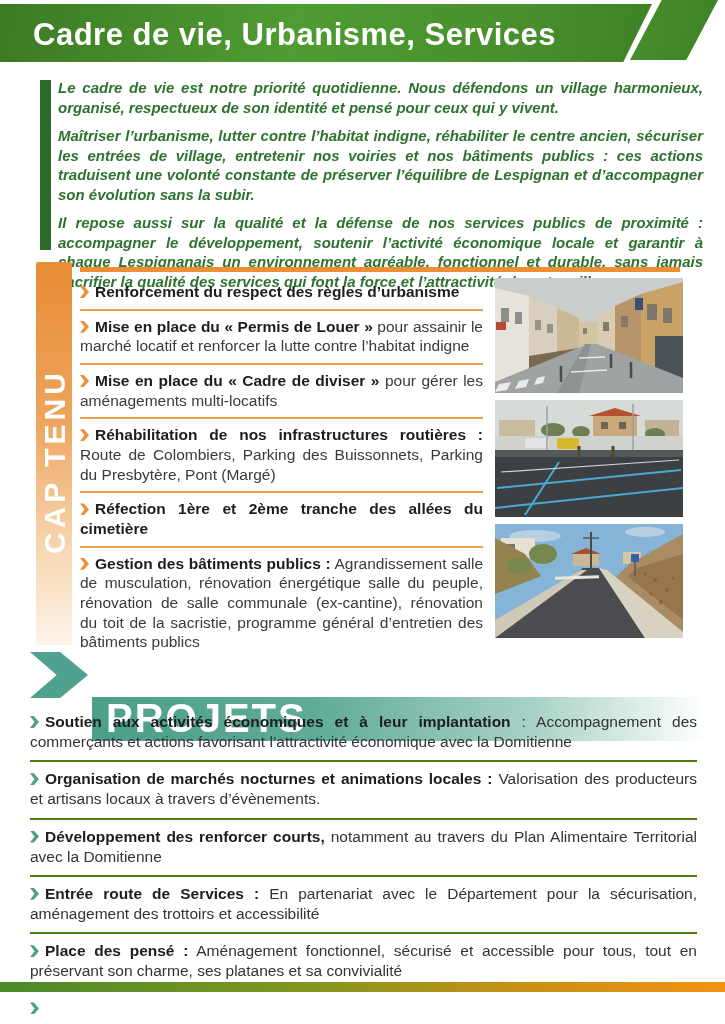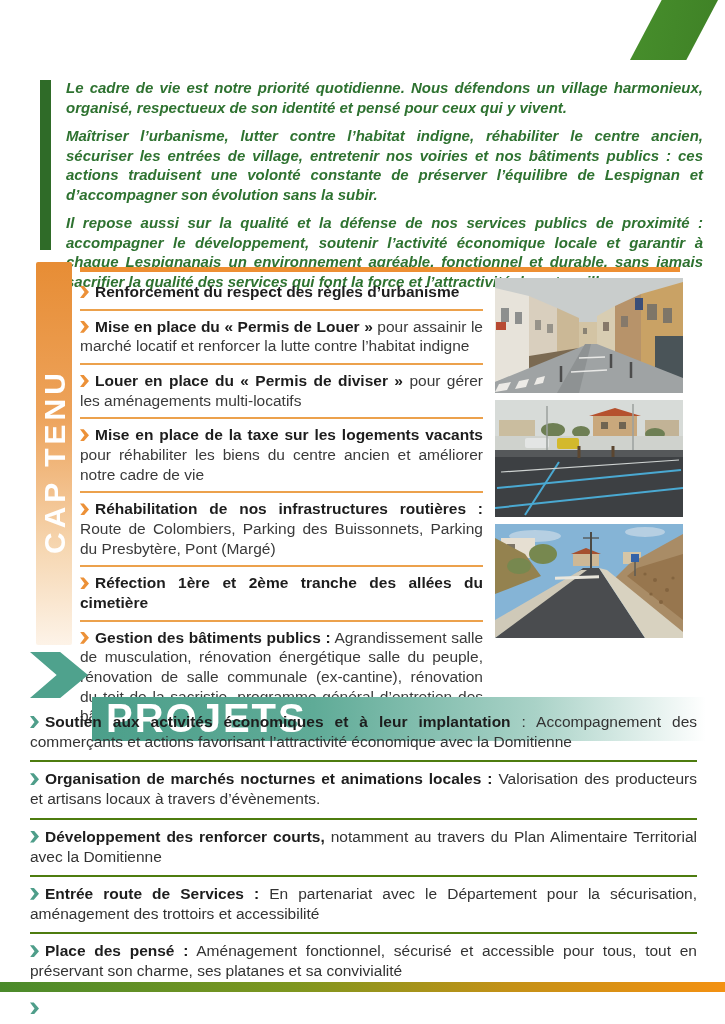--- a/index.html
+++ b/index.html
@@ -32,21 +32,20 @@
     position:absolute; left:40px; top:80px; width:11px; height:170px;
     background:#2f6b28;
   }
   .intro {
     position:absolute; left:58px; top:78px; width:645px;
   }
   .intro p {
     color:#2e7230; font-weight:bold; font-style:italic;
     font-size:15px; line-height:1.3; text-align:justify;
     margin-bottom:9px;
-    margin-left:8px;
   }
 
   
   .cap-bar {
     position:absolute; left:36px; top:262px; width:36px; height:383px;
     background:linear-gradient(180deg,#e78d35 0%,#eda35b 40%,#f6d7b2 75%,#fdf3e8 100%);
     border-radius:2px;
   }
   .cap-label {
     position:absolute; top:0; left:0; width:296px; height:36px;
@@ -113,39 +112,41 @@
   .footer-bar {
     position:absolute; left:0; top:982px; width:725px; height:10px;
     background:linear-gradient(90deg,#4a8a2b 0%,#7d961f 40%,#c39117 70%,#f39112 100%);
   }
 </style>
 </head>
 <body>
 
 <div class="page">
 
+  <div class="banner-main">
+    <div class="banner-title">Cadre de vie, Urbanisme, Services</div>
+  </div>
   <div class="banner-accent"></div>
 
   <div class="intro-bar"></div>
   <div class="intro">
     <p>Le cadre de vie est notre priorité quotidienne. Nous défendons un village harmonieux, organisé, respectueux de son identité et pensé pour ceux qui y vivent.</p>
     <p>Maîtriser l’urbanisme, lutter contre l’habitat indigne, réhabiliter le centre ancien, sécuriser les entrées de village, entretenir nos voiries et nos bâtiments publics : ces actions traduisent une volonté constante de préserver l’équilibre de Lespignan et d’accompagner son évolution sans la subir.</p>
     <p>Il repose aussi sur la qualité et la défense de nos services publics de proximité : accompagner le développement, soutenir l’activité économique locale et garantir à chaque Lespignanais un environnement agréable, fonctionnel et durable, sans jamais sacrifier la qualité des services qui font la force et l’attractivité de notre village.</p>
   </div>
 
   <div class="cap-bar">
     <span class="cap-label">CAP TENU</span>
   </div>
   <div class="cap-topline"></div>
 
   <ul class="cap-list">
     <li><span class="bullet orange"></span><span class="lead">Renforcement du respect des règles d’urbanisme</span><span></span></li>
     <li><span class="bullet orange"></span><span class="lead">Mise en place du « Permis de Louer »</span><span> pour assainir le marché locatif et renforcer la lutte contre l’habitat indigne</span></li>
-    <li><span class="bullet orange"></span><span class="lead">Louer en place du « Permis de diviser »</span><span> pour gérer les aménagements multi-locatifs</span></li>
-    <li><span class="bullet orange"></span><span class="lead">Mise en place de la taxe sur les logements vacants</span><span> pour réhabiliter les biens du centre ancien et améliorer notre cadre de vie</span></li>
+    <li><span class="bullet orange"></span><span class="lead">Mise en place du « Cadre de diviser »</span><span> pour gérer les aménagements multi-locatifs</span></li>
     <li><span class="bullet orange"></span><span class="lead">Réhabilitation de nos infrastructures routières :</span><span> Route de Colombiers, Parking des Buissonnets, Parking du Presbytère, Pont (Margé)</span></li>
     <li><span class="bullet orange"></span><span class="lead">Réfection 1ère et 2ème tranche des allées du cimetière</span><span></span></li>
     <li><span class="bullet orange"></span><span class="lead">Gestion des bâtiments publics :</span><span> Agrandissement salle de musculation, rénovation énergétique salle du peuple, rénovation de salle communale (ex-cantine), rénovation du toit de la sacristie, programme général d’entretien des bâtiments publics</span></li>
   </ul>
 
   <div class="photos">
 
     <span class="photo">
       <svg width="188" height="115" viewBox="0 0 188 115" xmlns="http://www.w3.org/2000/svg">
         <rect width="188" height="115" fill="#c9cdcc"></rect>

